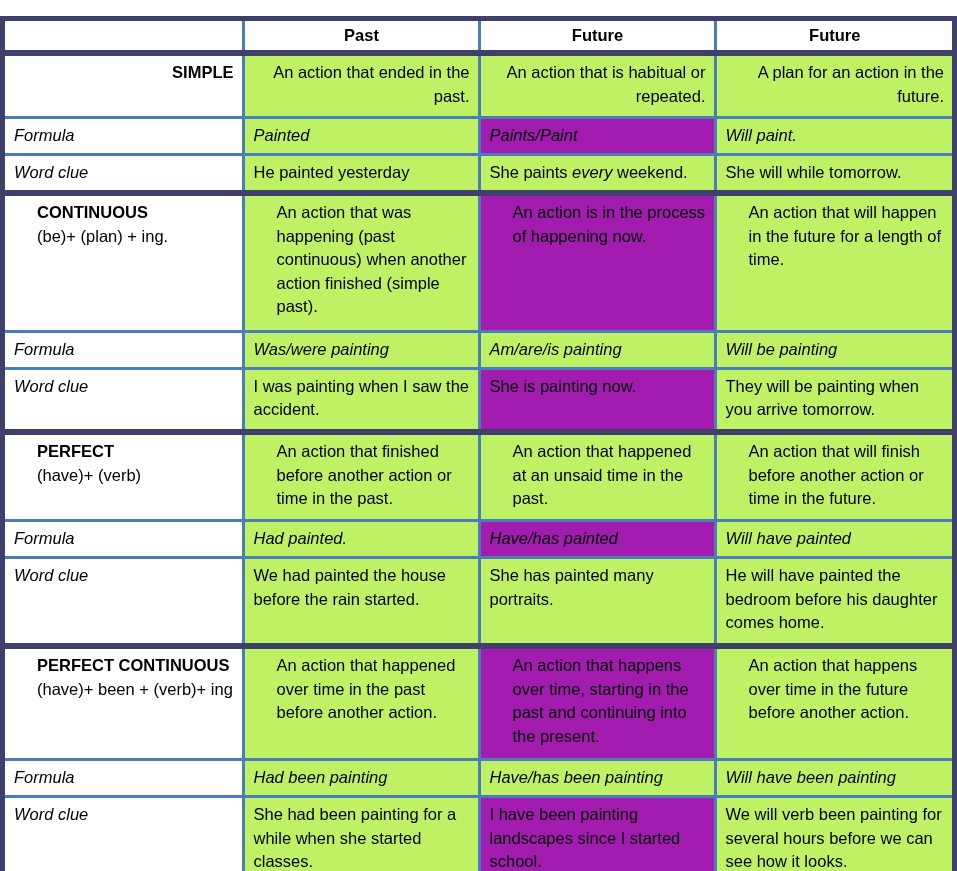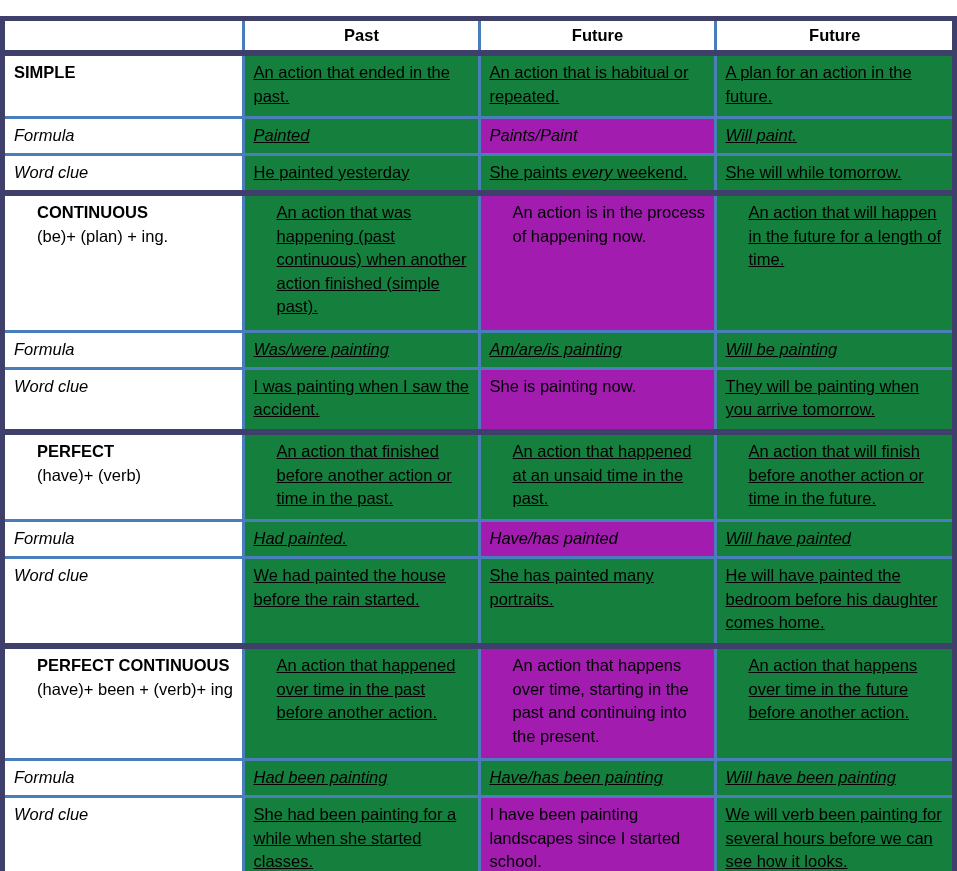--- a/index.html
+++ b/index.html
@@ -79,27 +79,27 @@
     padding-top: 3px;
     padding-bottom: 3px;
     vertical-align: middle;
     height: 27px;
   }
   tr.header-row th.corner { border-left: none; }
   tr.header-row { border-bottom: 6px solid #3f3f6b; }
 
   
   .bg-white    { background: #ffffff; }
-  .bg-gray     { background: #15803d; text-decoration: underline; }
+  .bg-gray     { background: #bef264; }
   .bg-lavender { background: #a21caf; }
 
   
   tr.sep-thin > td   { border-top: 3px solid #4a7ebb; }
   tr.sep-section > td{ border-top: 6px solid #3f3f6b; padding-left: 32px; }
-  tr.sep-none > td   { border-top: none; }
+  tr.sep-none > td   { border-top: none; text-align: right; }
 
   
   .t-bold     { font-weight: bold; }
   .t-italic   { font-style: italic; margin-left: 44px; }
   .t-bolditalic { font-weight: bold; font-style: italic; }
   .label-sub  { font-weight: normal; display: block; }
   em.inline-em { font-style: italic; margin-top: 39px; }
 </style>
 </head>
 <body>

